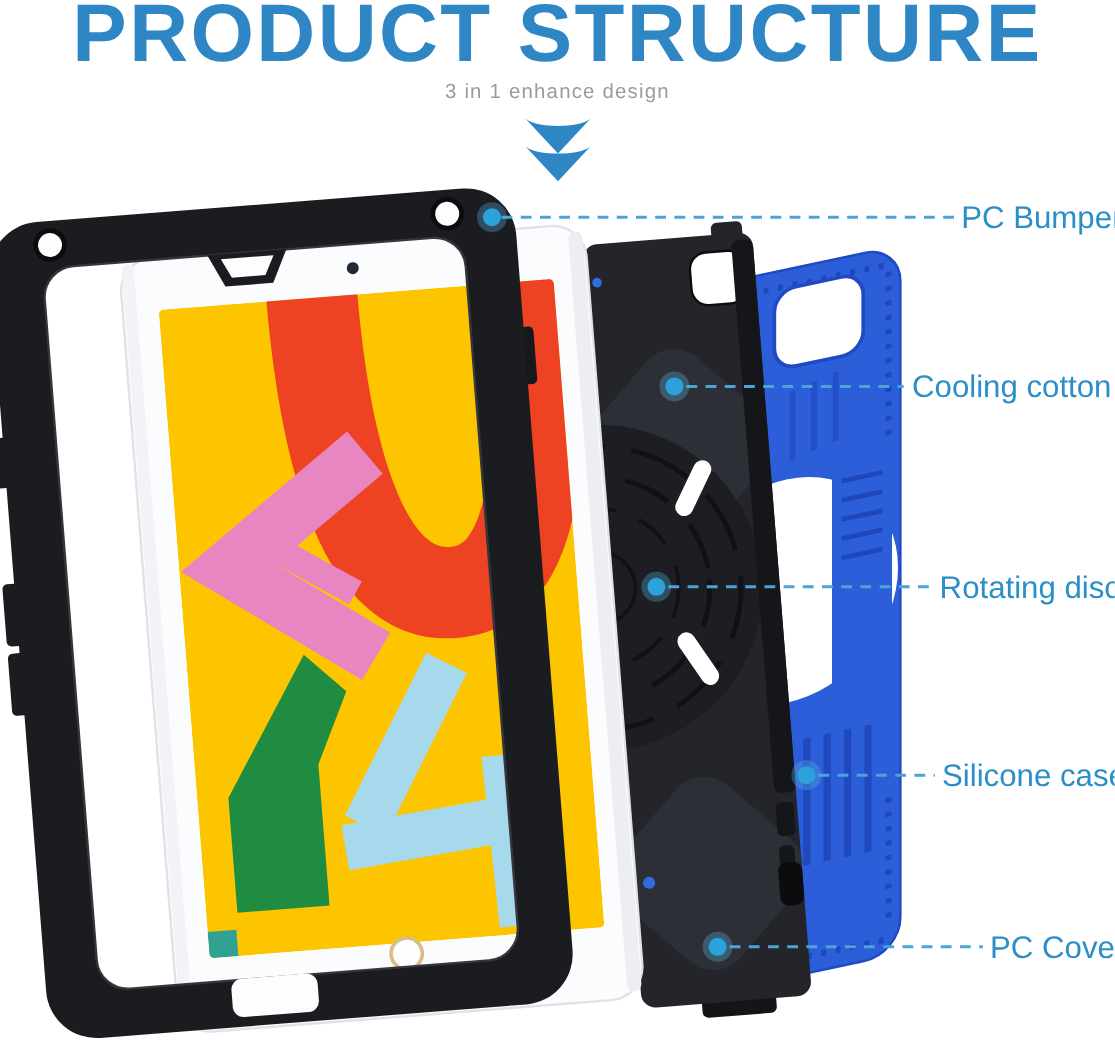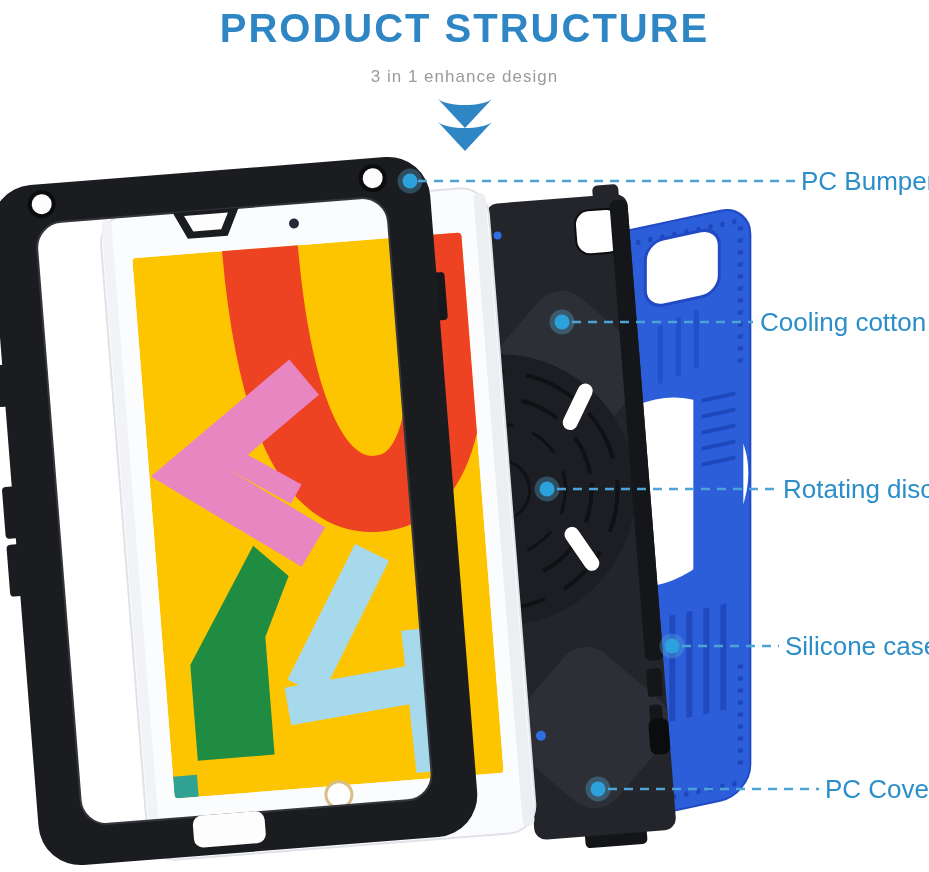--- a/index.html
+++ b/index.html
@@ -2,21 +2,21 @@
 <html><head>
 <meta charset="utf-8">
 <style>
   html,body{margin:0;padding:0;background:#ffffff;}
   .stage{position:relative;width:929px;height:872px;background:#fff;overflow:hidden;
          font-family:"Liberation Sans",sans-serif;}
   .scene,.overlay{position:absolute;top:0;left:0;}
   .scene{z-index:1;}
   .overlay{z-index:4;pointer-events:none;}
   .header{position:absolute;top:0;left:0;width:100%;text-align:center;z-index:3;}
-  .title{margin:0;font-size:40px;line-height:56px;font-weight:bold;color:#2E86C5;letter-spacing:2px;}
+  .title{margin:0;font-size:68px;line-height:56px;font-weight:bold;color:#2E86C5;letter-spacing:2px;}
   .subtitle{margin:8px 0 0;font-size:17px;line-height:26px;color:#9B9B9B;letter-spacing:1px;}
   .chevrons{margin-top:8px;line-height:0;}
   .callout-label{position:absolute;font-size:26px;line-height:30px;color:#2B8EC9;white-space:nowrap;z-index:5;}
   .lbl-0{left:801px;top:166px;}
   .lbl-1{left:760px;top:307px;}
   .lbl-2{left:783px;top:474px;}
   .lbl-3{left:785px;top:631px;}
   .lbl-4{left:825px;top:774px;}
 </style>
 </head>

